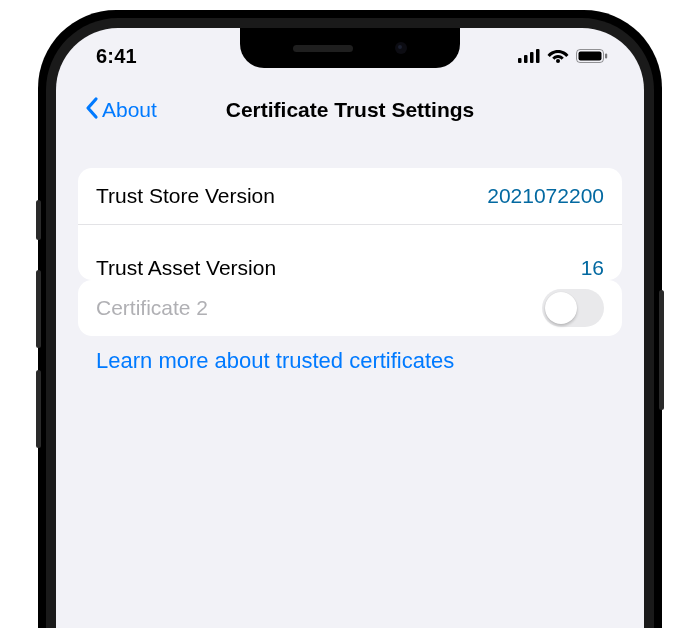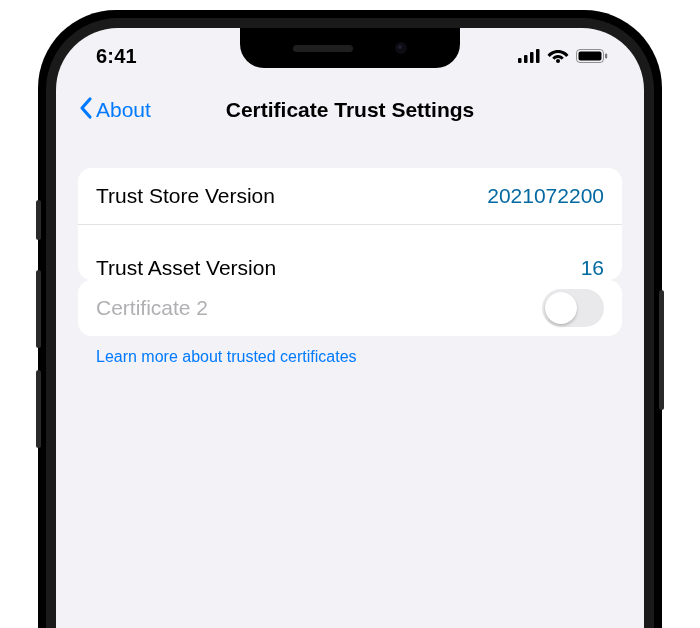--- a/index.html
+++ b/index.html
@@ -104,21 +104,21 @@
       position: relative;
     }
     .back-btn {
       display: flex;
       align-items: center;
       color: #007aff;
       font-size: 21px;
       font-weight: 400;
       gap: 2px;
       position: absolute;
-      left: 22px;
+      left: 28px;
     }
     .nav-title {
       font-size: 21px;
       font-weight: 600;
       color: #000;
       text-align: center;
       flex: 1;
     }
     .content {
       padding: 0 22px;
@@ -165,21 +165,21 @@
       width: 32px;
       height: 32px;
       background: #fff;
       border-radius: 50%;
       box-shadow: 0 2px 3px rgba(0,0,0,0.2), 0 0 1px rgba(0,0,0,0.1);
     }
     .switch.on .knob { right: 3px; }
     .switch.off .knob { left: 3px; }
     .footer-link {
       color: #007aff;
-      font-size: 16px;
+      font-size: 22px;
       padding: 12px 18px 0 18px;
       display: block;
     }
     .side-btn {
       position: absolute;
       background: #2a2a2a;
       border-radius: 3px;
     }
     .side-btn.left1 { left: -2px; width: 5px; top: 190px; height: 40px; }
     .side-btn.left2 { left: -2px; width: 5px; top: 260px; height: 78px; }

